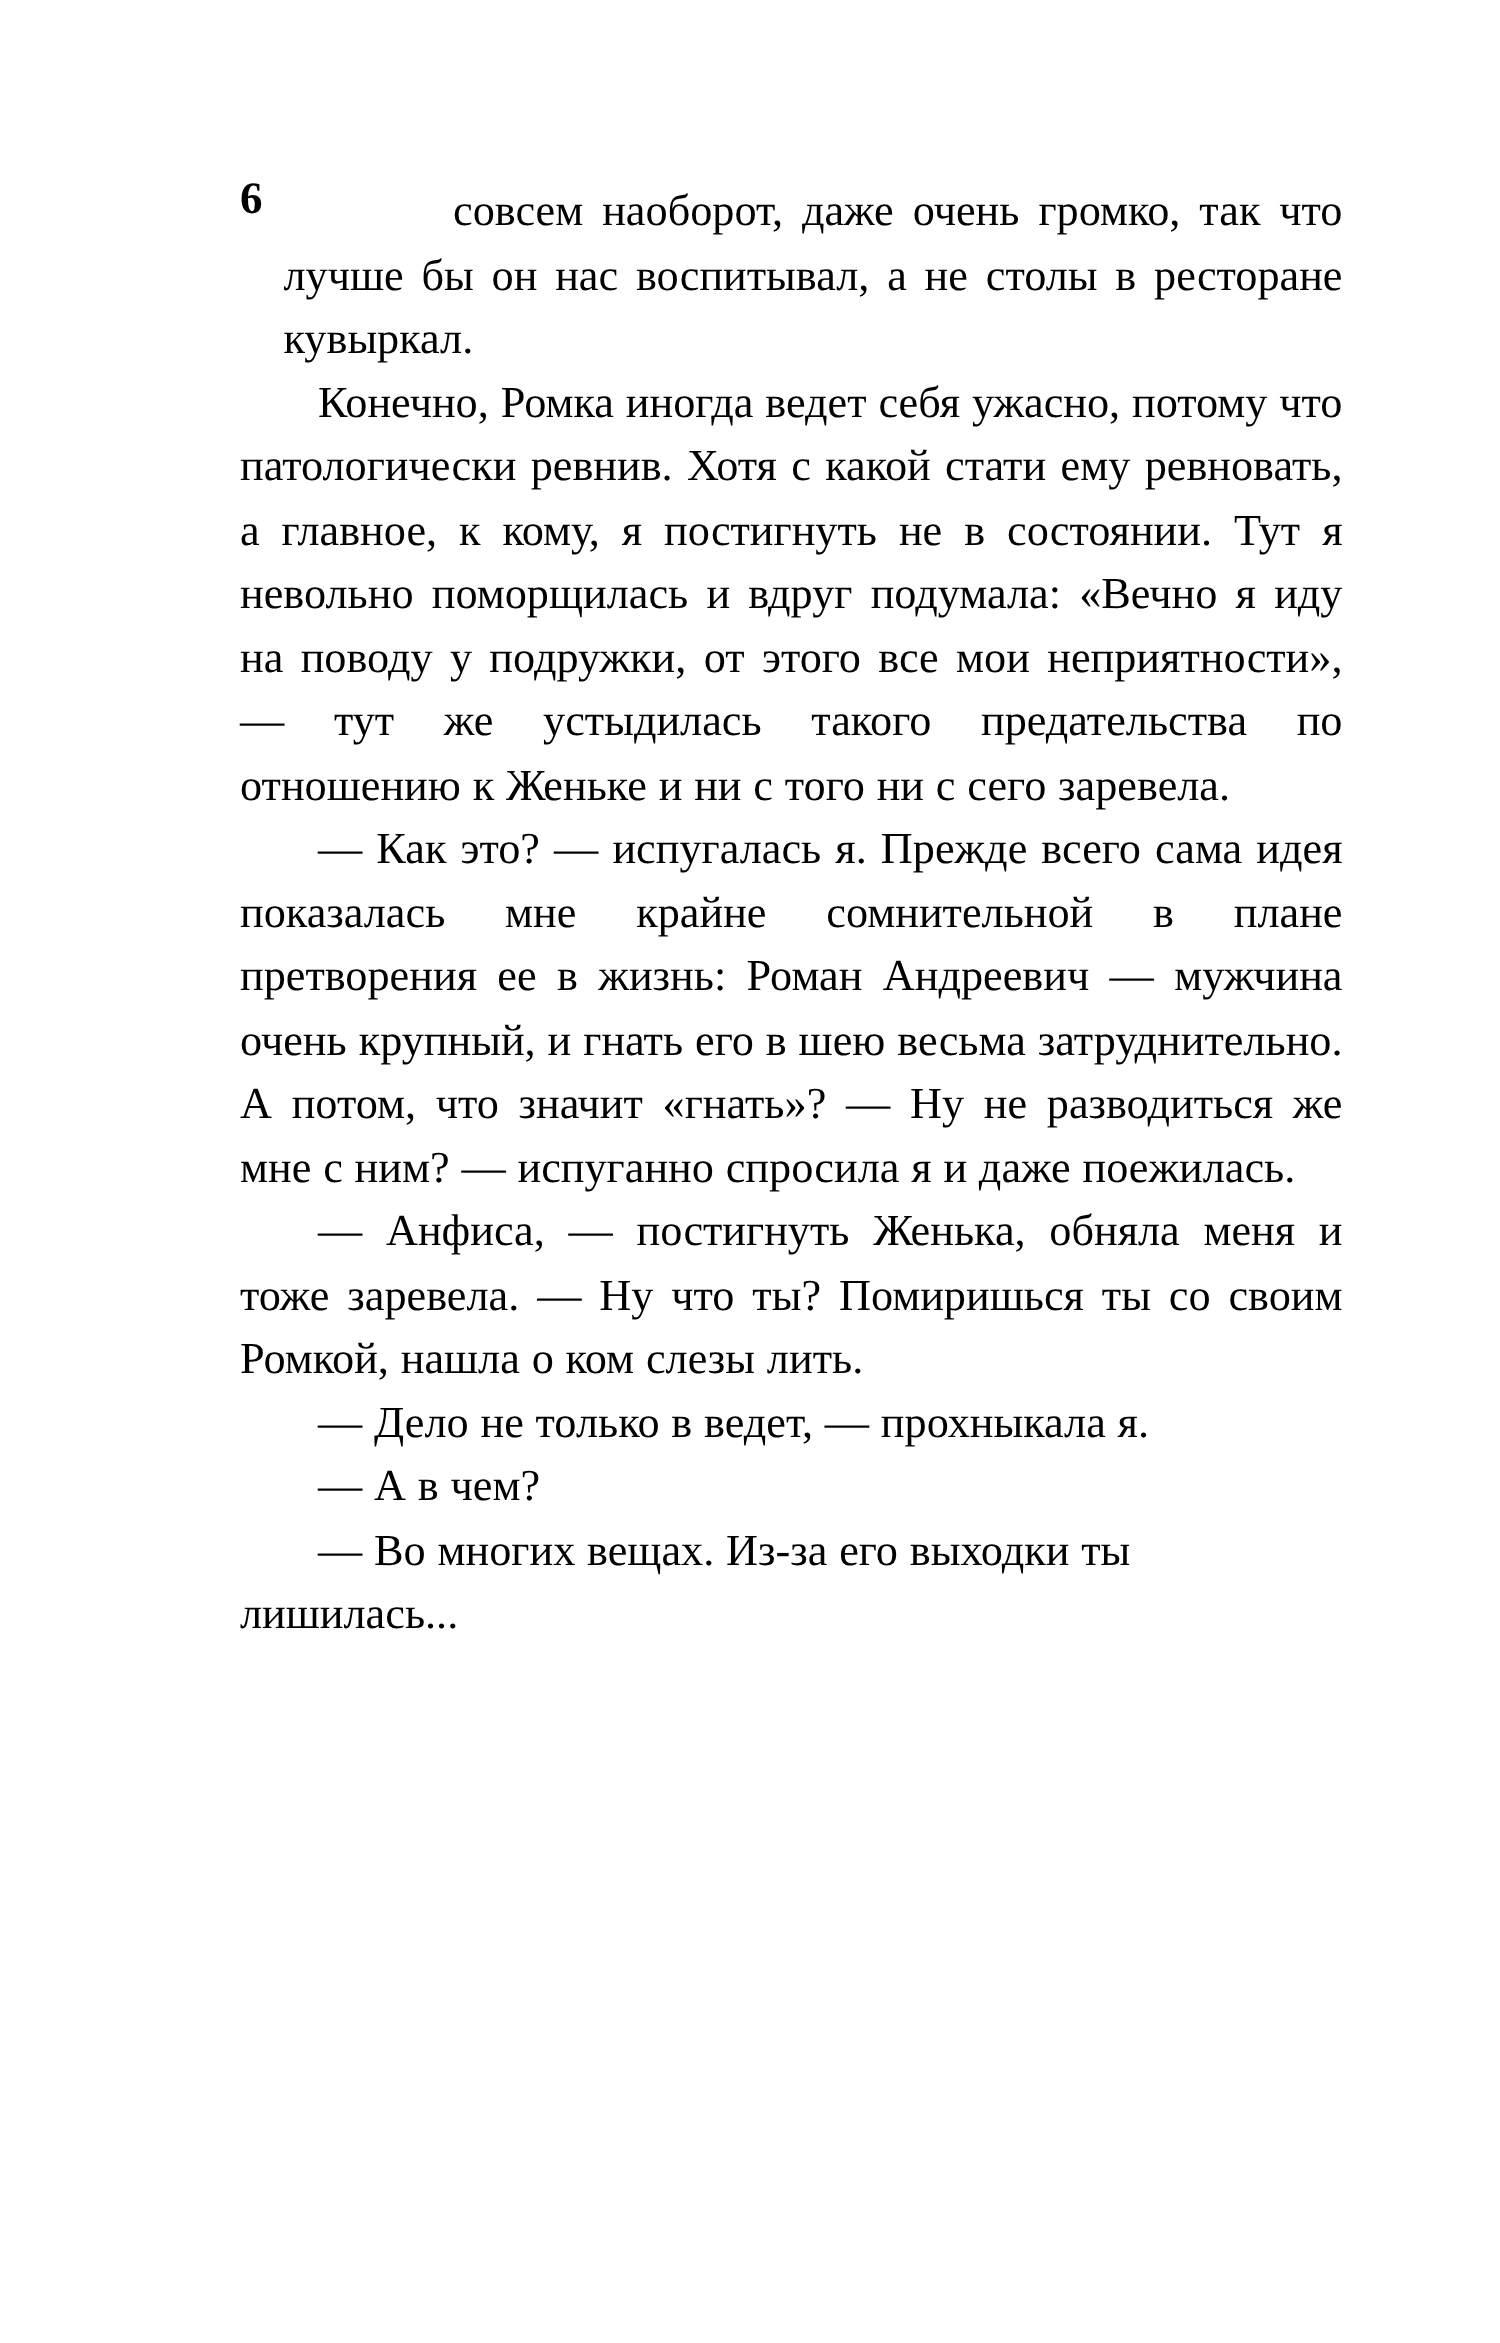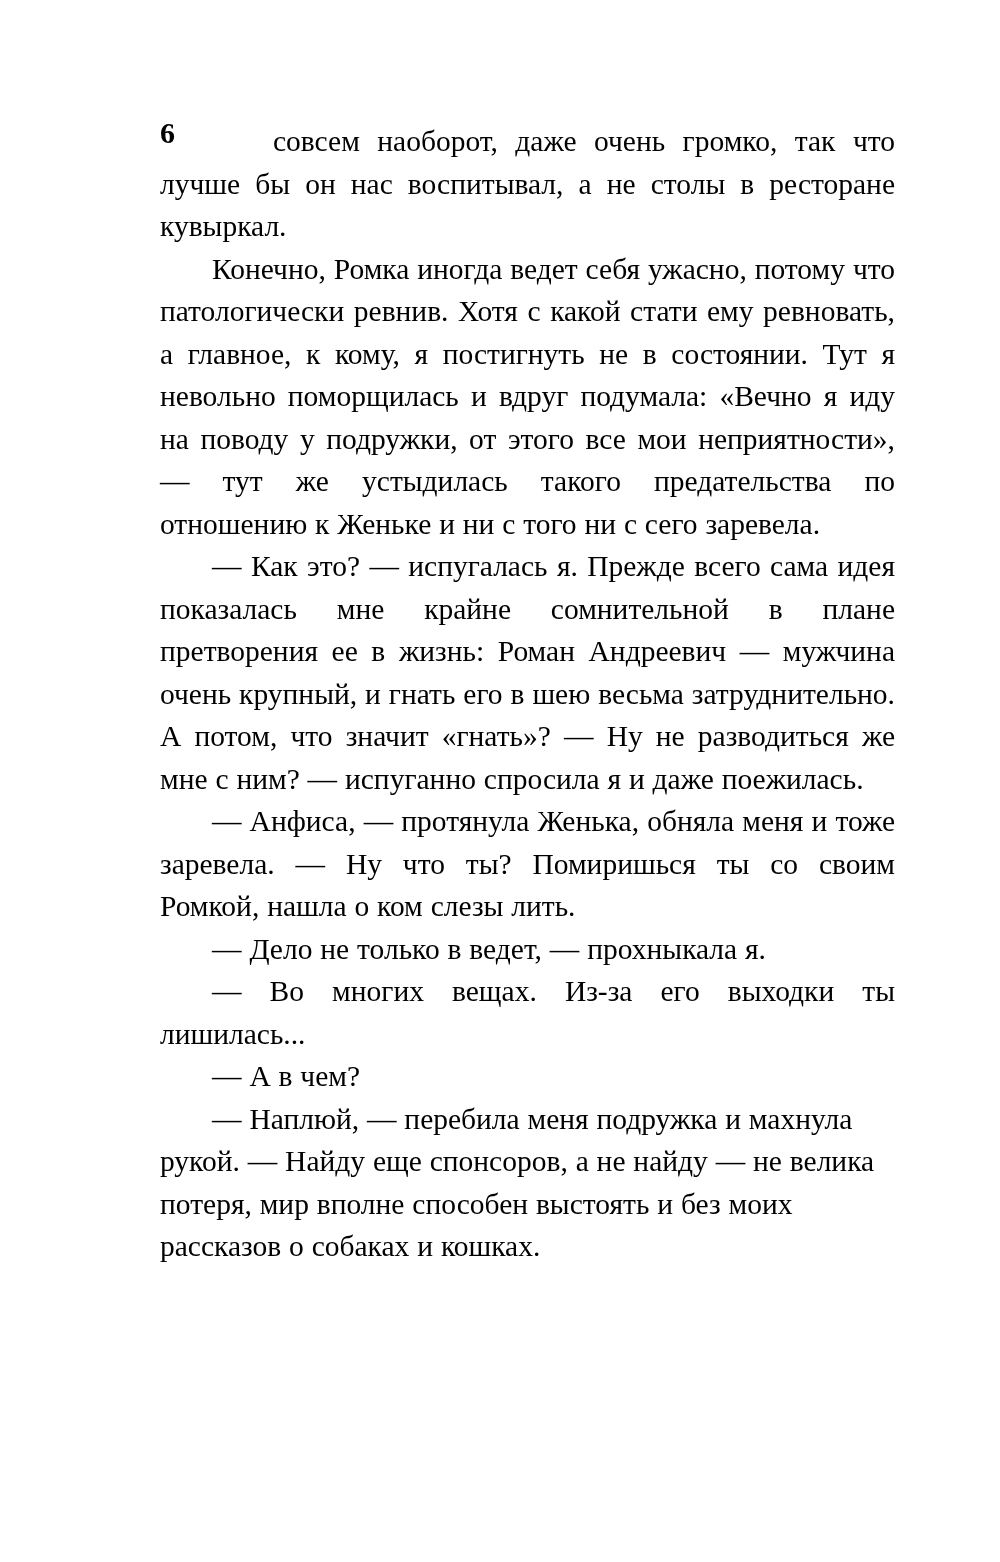--- a/index.html
+++ b/index.html
@@ -42,33 +42,33 @@
     text-align: justify;
     text-justify: inter-word;
     word-spacing: 0.5px;
   }
   .text-body p {
     margin: 0;
     text-indent: 52px;
   }
   .text-body p.first-line-indent-big {
     text-indent: 113px;
+    margin-left: 29px;
   }
   .text-body p:last-child {
     text-align: left;
   }
 </style>
 </head>
 <body>
 
 <div class="page">
   <div class="page-number">6</div>
   <div class="text-body">
     <p class="first-line-indent-big">совсем наоборот, даже очень громко, так что лучше бы он нас воспитывал, а не столы в ресторане кувыркал.</p>
     <p>Конечно, Ромка иногда ведет себя ужасно, потому что патологически ревнив. Хотя с какой стати ему ревновать, а главное, к кому, я постигнуть не в состоянии. Тут я невольно поморщилась и вдруг подумала: «Вечно я иду на поводу у подружки, от этого все мои неприятности», — тут же устыдилась такого предательства по отношению к Женьке и ни с того ни с сего заревела.</p>
     <p>— Как это? — испугалась я. Прежде всего сама идея показалась мне крайне сомнительной в плане претворения ее в жизнь: Роман Андреевич — мужчина очень крупный, и гнать его в шею весьма затруднительно. А потом, что значит «гнать»? — Ну не разводиться же мне с ним? — испуганно спросила я и даже поежилась.</p>
-    <p>— Анфиса, — протянула Женька, обняла меня и тоже заревела. — Ну что ты? Помиришься ты со своим Ромкой, нашла о ком слезы лить.</p>
+    <p>— Анфиса, — постигнуть Женька, обняла меня и тоже заревела. — Ну что ты? Помиришься ты со своим Ромкой, нашла о ком слезы лить.</p>
     <p>— Дело не только в ведет, — прохныкала я.</p>
+    <p>— А в чем?</p>
     <p>— Во многих вещах. Из-за его выходки ты лишилась...</p>
-    <p>— А в чем?</p>
-    <p>— Наплюй, — перебила меня подружка и махнула рукой. — Найду еще спонсоров, а не найду — не велика потеря, мир вполне способен выстоять и без моих рассказов о собаках и кошках.</p>
   </div>
 </div>
 
 </body></html>

